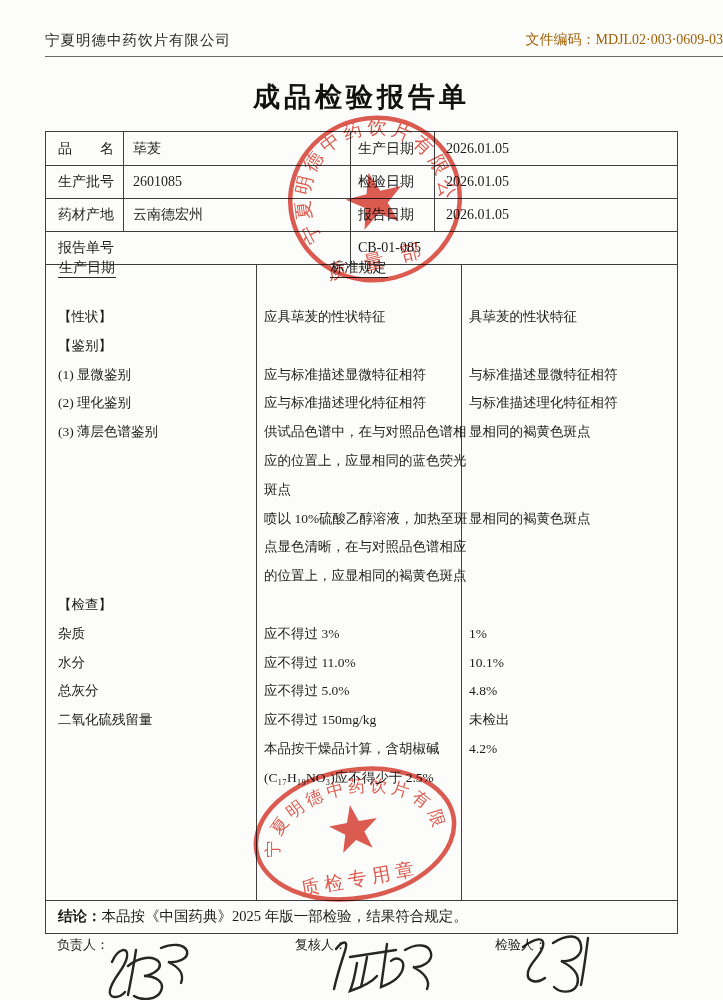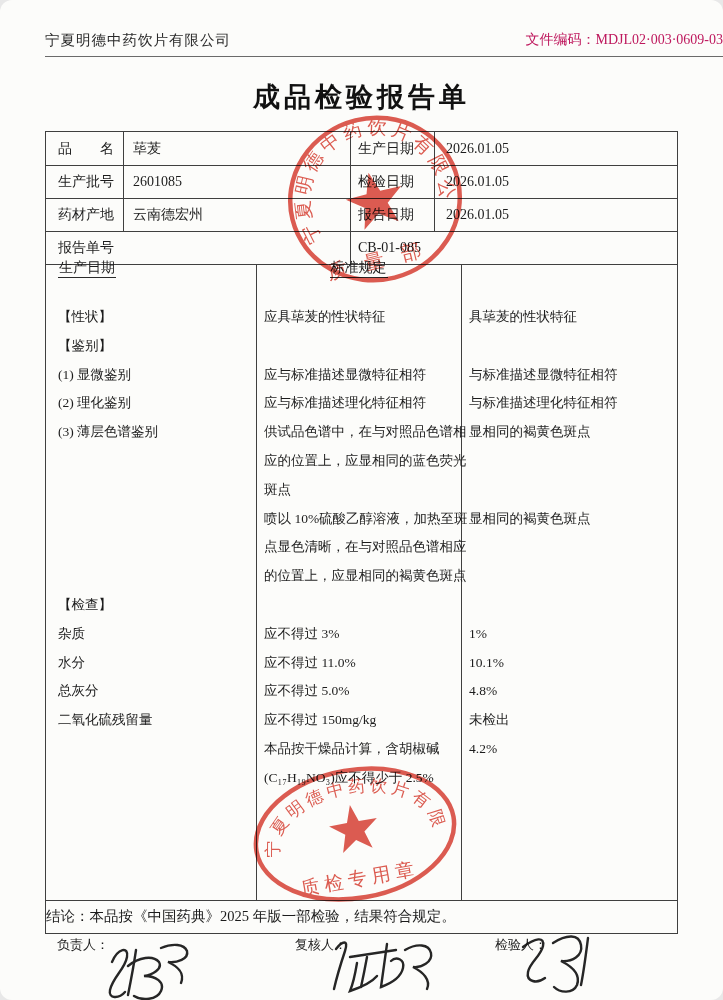--- a/index.html
+++ b/index.html
@@ -1,23 +1,23 @@
 <!DOCTYPE html>
 <html><head>
 <meta charset="utf-8">
 <style>
   html,body{margin:0;padding:0;background:#e8e8e8;}
   .page{
     position:relative;width:723px;height:1000px;margin:0 auto;
     background:#fcfcfa;overflow:hidden;
-    font-family:"Liberation Serif","DejaVu Serif",serif;color:#1c1c1c;border-radius:12px;
+    font-family:"Liberation Serif","DejaVu Serif",serif;color:#1c1c1c;
   }
   
   .hdr-company{position:absolute;left:45px;top:31px;font-size:14.5px;letter-spacing:1px;color:#2a2a2a;}
-  .hdr-code{position:absolute;right:0;top:31px;font-size:14px;color:#be185d;white-space:nowrap;}
+  .hdr-code{position:absolute;right:0;top:31px;font-size:14px;color:#a16207;white-space:nowrap;}
   .hdr-line{position:absolute;left:45px;right:0;top:56px;height:1px;background:#6a6a6a;}
   .title{position:absolute;left:0;top:79px;width:100%;text-align:center;font-size:27px;font-weight:bold;letter-spacing:4px;color:#111;}
   
   .tbl{position:absolute;left:45px;top:131px;width:631px;height:801px;border:1.5px solid #3f3f3f;}
   .hline{position:absolute;left:0;width:100%;height:1px;background:#3f3f3f;}
   .vline{position:absolute;width:1px;background:#3f3f3f;}
   
   .irow{position:absolute;left:0;width:100%;height:33px;line-height:33px;font-size:14px;}
   .icell{position:absolute;top:0;white-space:pre;}
   
@@ -26,21 +26,21 @@
   .rh1{position:absolute;left:12px;top:0;}
   .rh2{position:absolute;left:210px;top:0;width:205px;text-align:center;}
   .rh3{position:absolute;left:415px;top:0;width:216px;text-align:center;}
   .rrow{position:absolute;left:0;width:100%;height:22px;line-height:22px;font-size:13.5px;}
   .rcell{position:absolute;top:0;white-space:pre;}
   .rc1{left:12px;width:192px;}
   .rc2{left:218px;width:194px;}
   .rc3{left:423px;width:202px;}
   
   .concl{position:absolute;left:0;top:768px;width:100%;height:33px;line-height:33px;font-size:14.5px;}
-  .concl .lbl{font-weight:normal;}
+  .concl .lbl{font-weight:bold;margin-left:12px;}
   
   .siglabel{position:absolute;top:936px;font-size:13px;}
   .sig-overlay{position:absolute;left:0;top:0;width:723px;height:1000px;pointer-events:none;}
   
   .stamp{position:absolute;mix-blend-mode:multiply;opacity:.82;pointer-events:none;}
 </style>
 </head>
 <body>
 
 <div class="page">

